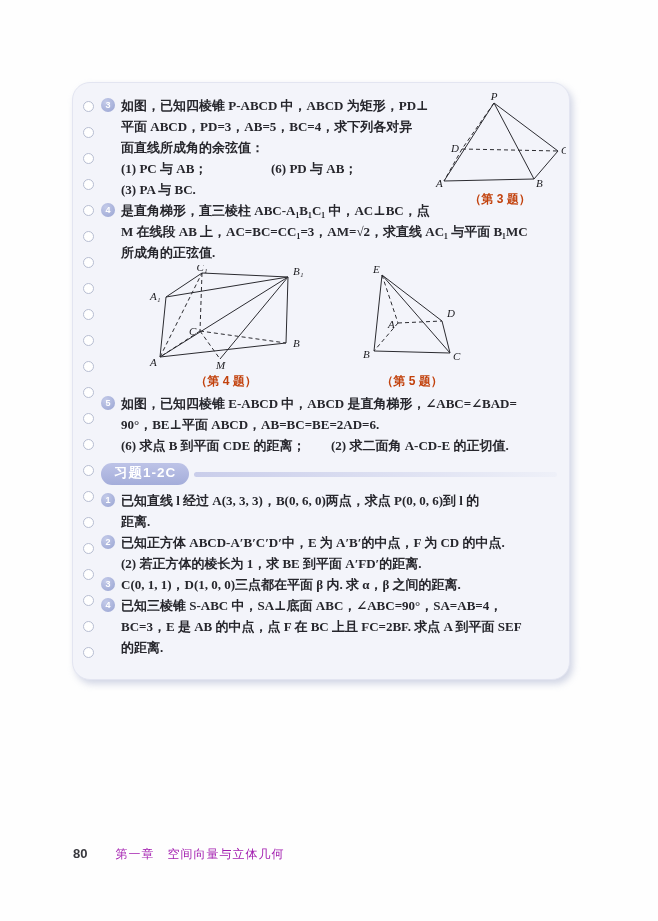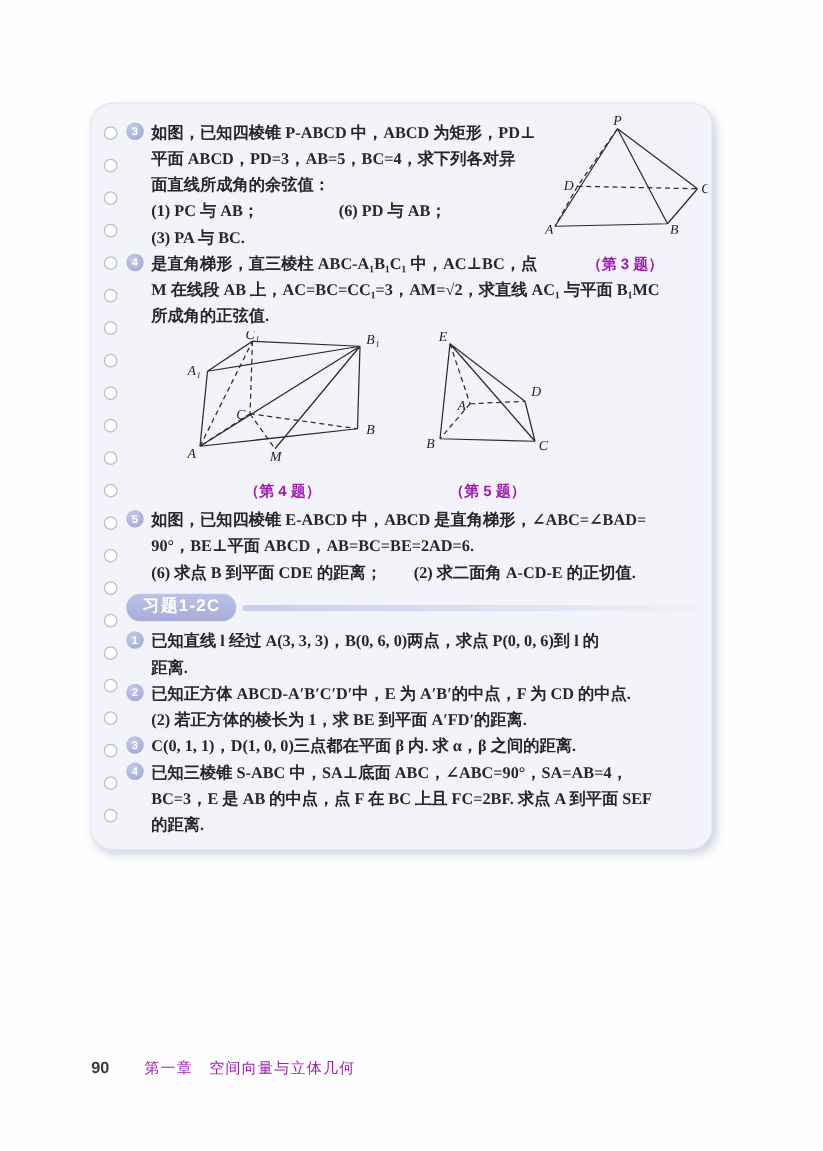--- a/index.html
+++ b/index.html
@@ -21,23 +21,23 @@
   .badge{width:14px;height:14px;margin:3px 6px 0 0;flex:none;border-radius:50%;
          background:radial-gradient(circle at 35% 30%,#c4cbe9,#98a3d2);
          color:#fff;font:700 9px/14px "Liberation Sans",sans-serif;text-align:center;}
   .ptext{flex:1;min-width:0;font-weight:bold;}
   .line{font-size:13px;line-height:21px;white-space:nowrap;}
   .col1-150{display:inline-block;width:150px;}
   .col1-210{display:inline-block;width:210px;}
 
   
   .figpanel{text-align:center;}
-  .caption{font:700 12px/15px "Liberation Sans",sans-serif;color:#a21caf;margin-top:17px;}
+  .caption{font:700 12px/15px "Liberation Sans",sans-serif;color:#c2410c;margin-top:5px;}
   .fig3{position:absolute;left:360px;top:8px;width:134px;text-align:center;}
-  .figrow{display:flex;align-items:flex-end;padding-left:45px;gap:34px;margin:2px 0 4px;}
+  .figrow{display:flex;align-items:flex-end;padding-left:45px;gap:56px;margin:2px 0 4px;}
   svg{display:block;margin:0 auto;}
   .solid{stroke:#2b2b30;stroke-width:1;fill:none;}
   .dash{stroke:#2b2b30;stroke-width:1;fill:none;stroke-dasharray:4 3;}
   .vlabel{font:italic 11px "Liberation Serif",serif;fill:#1c1c20;}
 
   
   .section-header{display:flex;align-items:center;margin:6px 0 4px;height:24px;}
   .pill{background:linear-gradient(#bdc3e7,#a4adda);border-radius:12px;padding:1px 13px 3px;
         color:#fff;font:700 13.5px/18px "Liberation Sans",sans-serif;letter-spacing:1px;text-align:center;}
   .rule{flex:1;height:5px;border-radius:3px;margin-left:5px;
@@ -191,17 +191,17 @@
           <div class="line">已知三棱锥 S-ABC 中，SA⊥底面 ABC，∠ABC=90°，SA=AB=4，</div>
           <div class="line">BC=3，E 是 AB 的中点，点 F 在 BC 上且 FC=2BF. 求点 A 到平面 SEF</div>
           <div class="line">的距离.</div>
         </div>
       </div>
 
     </div>
   </div>
 
   <div class="footer">
-    <span class="pagenum">90</span>
+    <span class="pagenum">80</span>
     <span class="chapter">第一章　空间向量与立体几何</span>
   </div>
 
 </div>
 
 </body></html>

